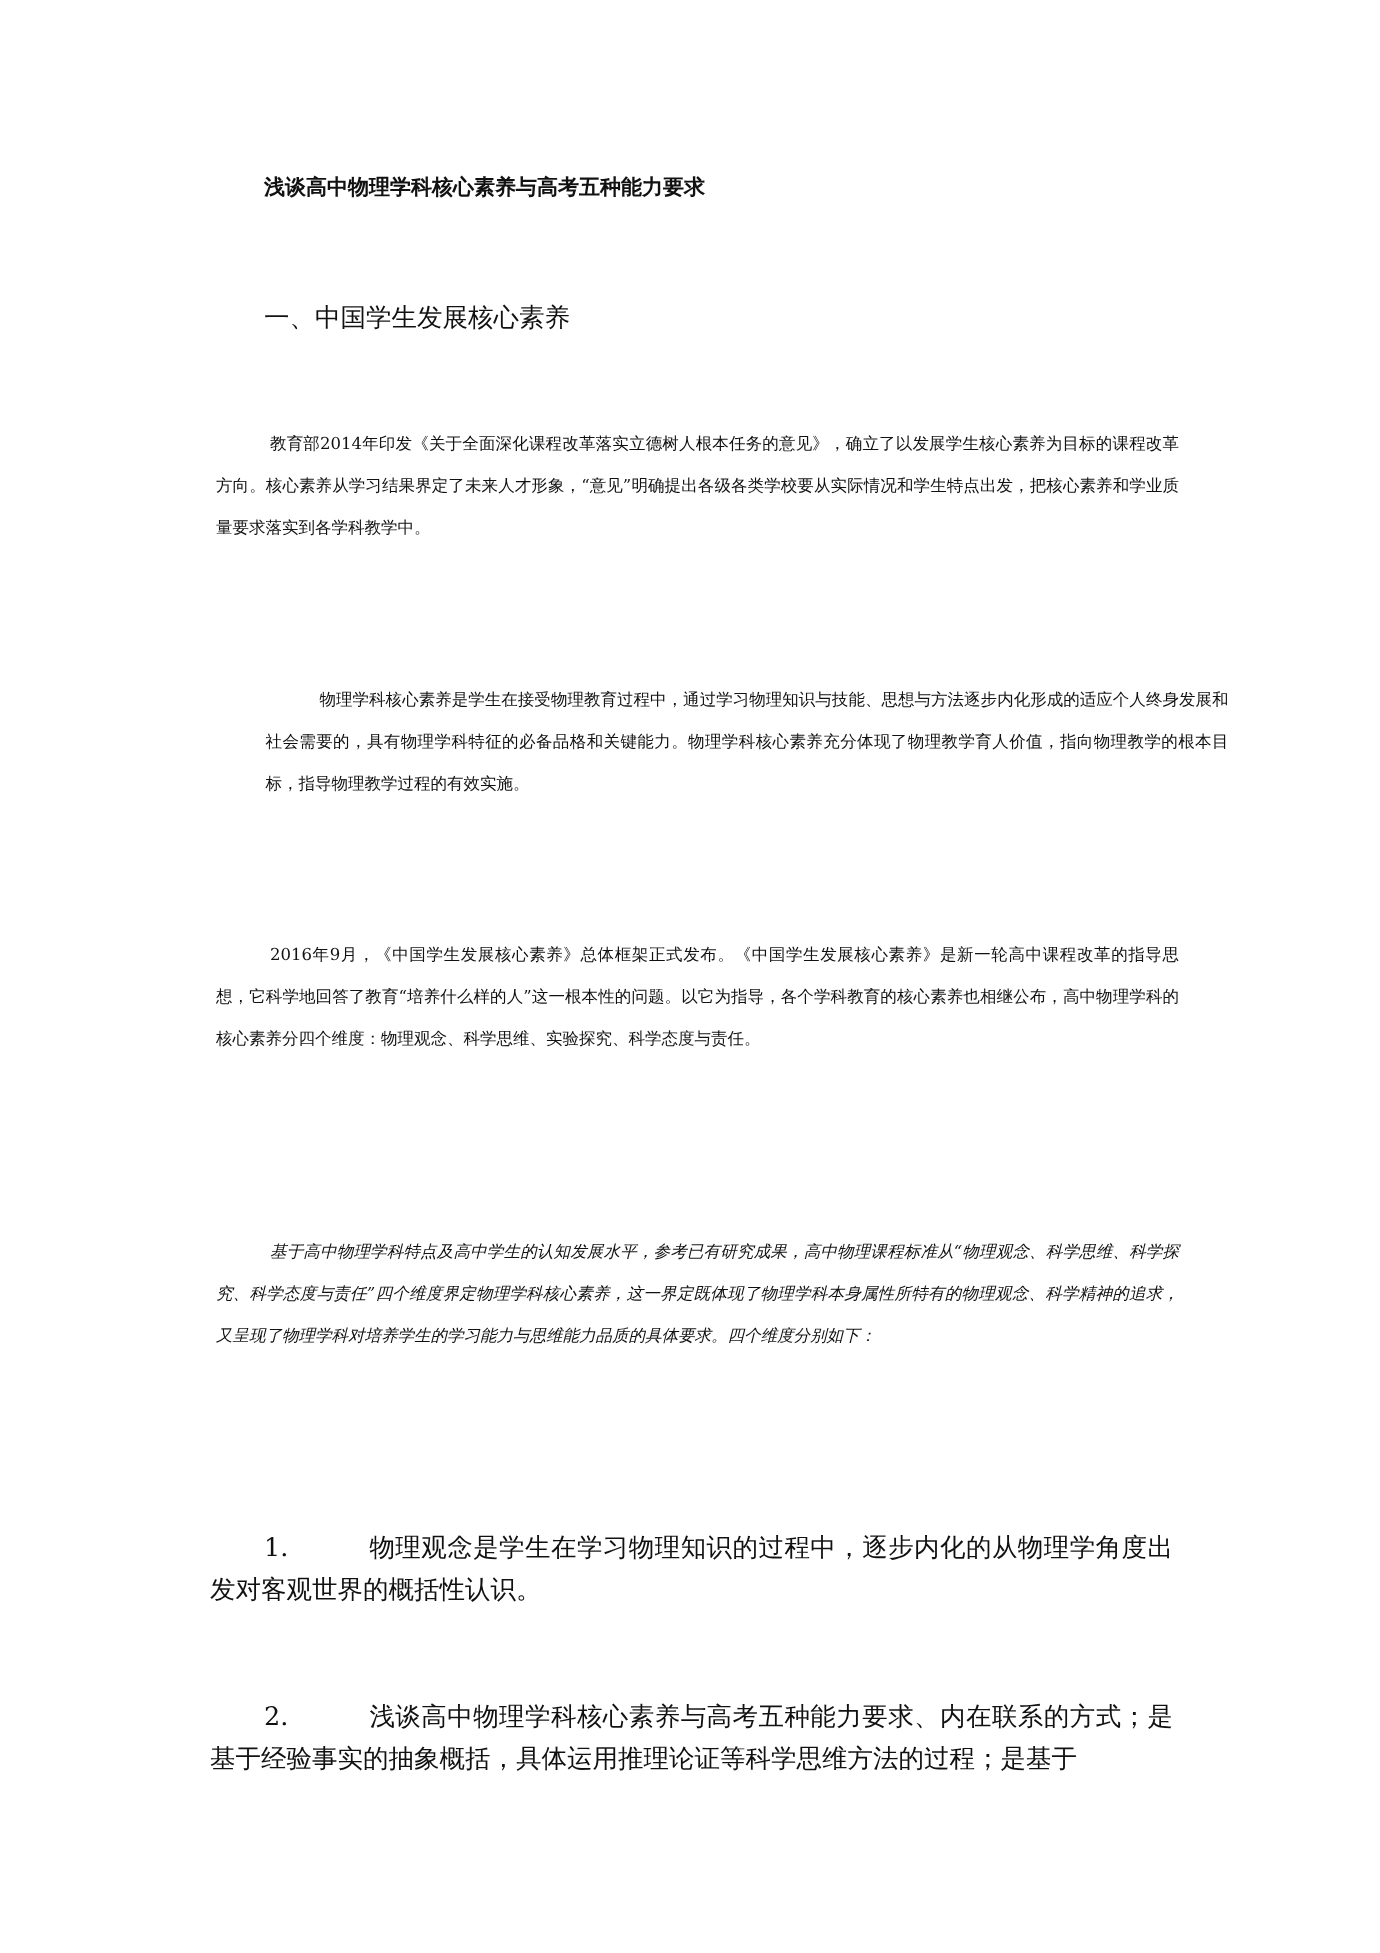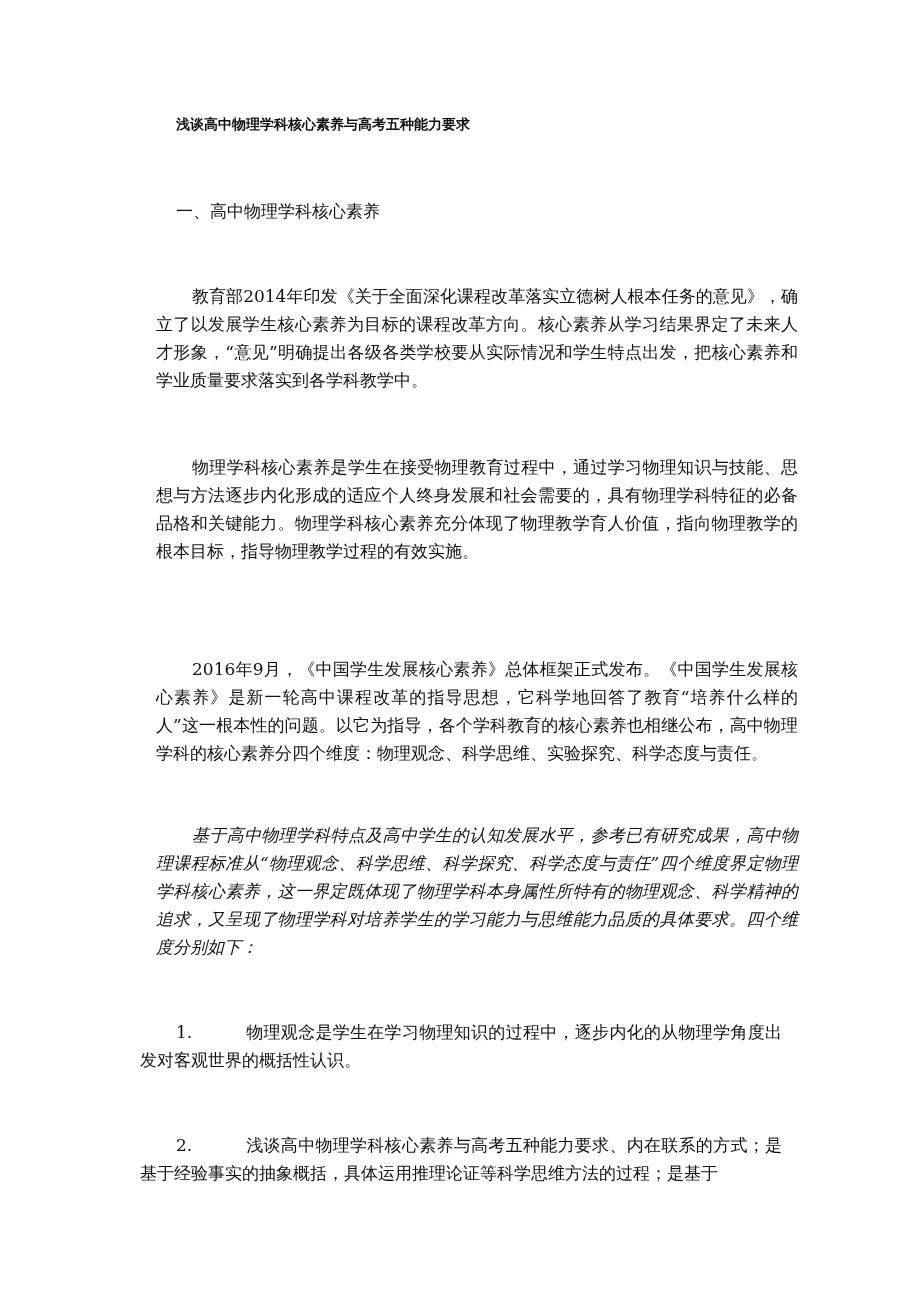--- a/index.html
+++ b/index.html
@@ -2,33 +2,33 @@
 <html><head>
 <meta charset="utf-8">
 <style>
   html, body { margin: 0; padding: 0; background: #ffffff; }
   body { width: 920px; height: 1302px; position: relative; overflow: hidden;
          font-family: "DejaVu Serif", "Liberation Serif", serif; color: #111; }
   .page { position: absolute; left: 140px; top: 0; width: 642px; }
   .title { position: absolute; top: 116px; left: 36px; font-size: 14px; font-weight: bold;
            font-family: "DejaVu Sans", "Liberation Sans", sans-serif; white-space: nowrap; letter-spacing: 0px; }
   .heading { position: absolute; top: 200px; left: 36px; font-size: 17px; white-space: nowrap; }
-  .para { position: absolute; left: 16px; width: 642px; font-size: 17px; line-height: 28px;
+  .para { position: absolute; left: 4px; width: 642px; font-size: 11px; line-height: 28px;
           text-indent: 36px; text-align: justify; text-justify: inter-character; margin: 0; }
   .list-item { position: absolute; left: 0; width: 642px; font-size: 17px; line-height: 28px; margin: 0;
                text-align: justify; text-justify: inter-character; }
   .list-item .num { display: inline-block; width: 70px; padding-left: 36px; }
 </style>
 </head>
 <body>
 
 <div class="page">
   <div class="title">浅谈高中物理学科核心素养与高考五种能力要求</div>
-  <div class="heading">一、高中物理学科核心素养</div>
+  <div class="heading">一、中国学生发展核心素养</div>
 
   <p class="para" style="top:282px;">教育部2014年印发《关于全面深化课程改革落实立德树人根本任务的意见》，确立了以发展学生核心素养为目标的课程改革方向。核心素养从学习结果界定了未来人才形象，“意见”明确提出各级各类学校要从实际情况和学生特点出发，把核心素养和学业质量要求落实到各学科教学中。</p>
-  <p class="para" style="top:453px;">物理学科核心素养是学生在接受物理教育过程中，通过学习物理知识与技能、思想与方法逐步内化形成的适应个人终身发展和社会需要的，具有物理学科特征的必备品格和关键能力。物理学科核心素养充分体现了物理教学育人价值，指向物理教学的根本目标，指导物理教学过程的有效实施。</p>
-  <p class="para" style="top:623px;margin-top:32px;">2016年9月，《中国学生发展核心素养》总体框架正式发布。《中国学生发展核心素养》是新一轮高中课程改革的指导思想，它科学地回答了教育“培养什么样的人”这一根本性的问题。以它为指导，各个学科教育的核心素养也相继公布，高中物理学科的核心素养分四个维度：物理观念、科学思维、实验探究、科学态度与责任。</p>
+  <p class="para" style="top:453px;margin-left:33px;">物理学科核心素养是学生在接受物理教育过程中，通过学习物理知识与技能、思想与方法逐步内化形成的适应个人终身发展和社会需要的，具有物理学科特征的必备品格和关键能力。物理学科核心素养充分体现了物理教学育人价值，指向物理教学的根本目标，指导物理教学过程的有效实施。</p>
+  <p class="para" style="top:623px;">2016年9月，《中国学生发展核心素养》总体框架正式发布。《中国学生发展核心素养》是新一轮高中课程改革的指导思想，它科学地回答了教育“培养什么样的人”这一根本性的问题。以它为指导，各个学科教育的核心素养也相继公布，高中物理学科的核心素养分四个维度：物理观念、科学思维、实验探究、科学态度与责任。</p>
   <p class="para" style="top:821px;font-style:italic;">基于高中物理学科特点及高中学生的认知发展水平，参考已有研究成果，高中物理课程标准从“物理观念、科学思维、科学探究、科学态度与责任”四个维度界定物理学科核心素养，这一界定既体现了物理学科本身属性所特有的物理观念、科学精神的追求，又呈现了物理学科对培养学生的学习能力与思维能力品质的具体要求。四个维度分别如下：</p>
 
   <p class="list-item" style="top:1018px;"><span class="num">1.</span><span>物理观念是学生在学习物理知识的过程中，逐步内化的从物理学角度出发对客观世界的概括性认识。</span></p>
   <p class="list-item" style="top:1131px;"><span class="num">2.</span><span>浅谈高中物理学科核心素养与高考五种能力要求、内在联系的方式；是基于经验事实的抽象概括，具体运用推理论证等科学思维方法的过程；是基于</span></p>
 </div>
 
 </body></html>

